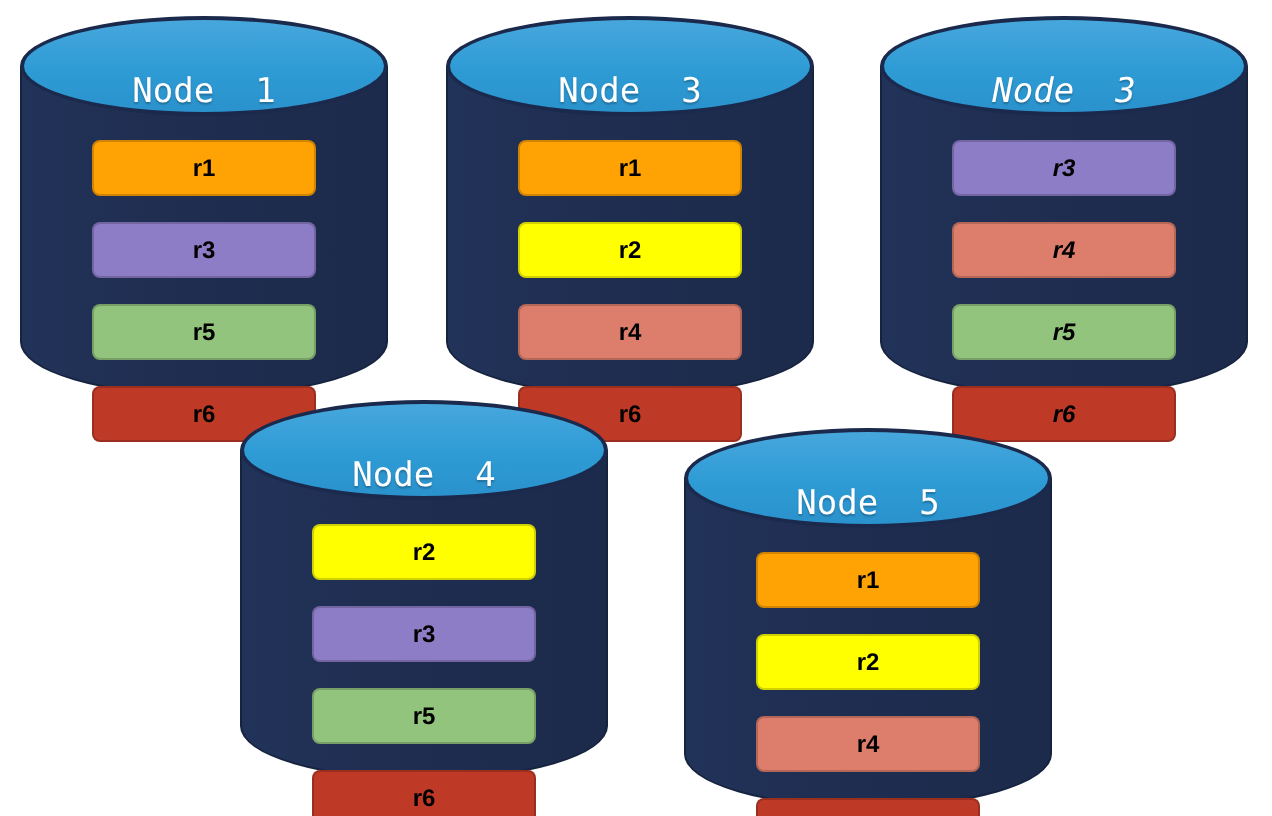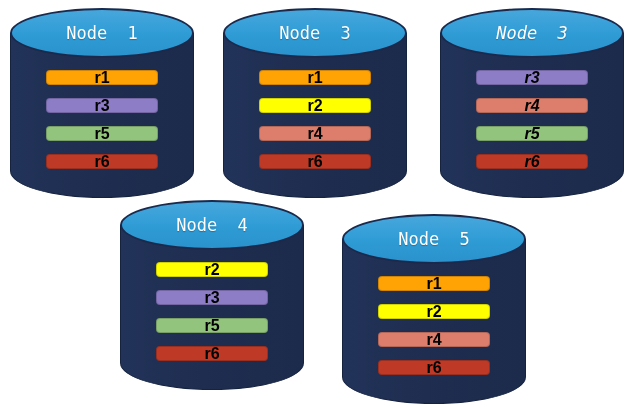--- a/index.html
+++ b/index.html
@@ -19,44 +19,44 @@
     border-radius: 0 0 92px 92px / 0 0 27px 27px;
     box-sizing: border-box;
   }
 
   .cyl-top {
     position: absolute; left: 0; top: 0; width: 100%; height: 50px;
     border-radius: 50%;
     background: linear-gradient(180deg, #47a7dc 0%, #2E9BD5 55%, #2a92cc 100%);
     border: 2px solid #1b2a4c;
     box-sizing: border-box;
-    display: flex; align-items: center; justify-content: center;
+    display: flex; align-items: flex-end; justify-content: center;
   }
 
   .node-label {
     color: #ffffff;
     font-family: "DejaVu Sans Mono", monospace;
     font-size: 17px;
     white-space: pre;
     letter-spacing: 0px;
     text-shadow: 0 1px 1px rgba(0,0,0,0.25);
   }
 
   .bars {
     position: absolute; left: 0; top: 62px; width: 100%;
     display: flex; flex-direction: column; align-items: center; gap: 13px;
   }
 
   .bar {
-    width: 112px; height: 15px;
+    width: 112px; height: 28px;
     border-radius: 4px;
     border: 1px solid rgba(0,0,0,0.18);
     box-sizing: border-box;
     display: flex; align-items: center; justify-content: center;
-    font-weight: bold; font-size: 16px; line-height: 13px; color: #000000;
+    font-weight: bold; font-size: 12px; line-height: 13px; color: #000000;
     font-family: "Liberation Sans", sans-serif;
   }
 
   
   .pos-n1 { left: 10px;  top: 8px; }
   .pos-n2 { left: 223px; top: 8px; }
   .pos-n3 { left: 440px; top: 8px; font-style: italic; }
   .pos-n4 { left: 120px; top: 200px; }
   .pos-n5 { left: 342px; top: 214px; }
 </style>

